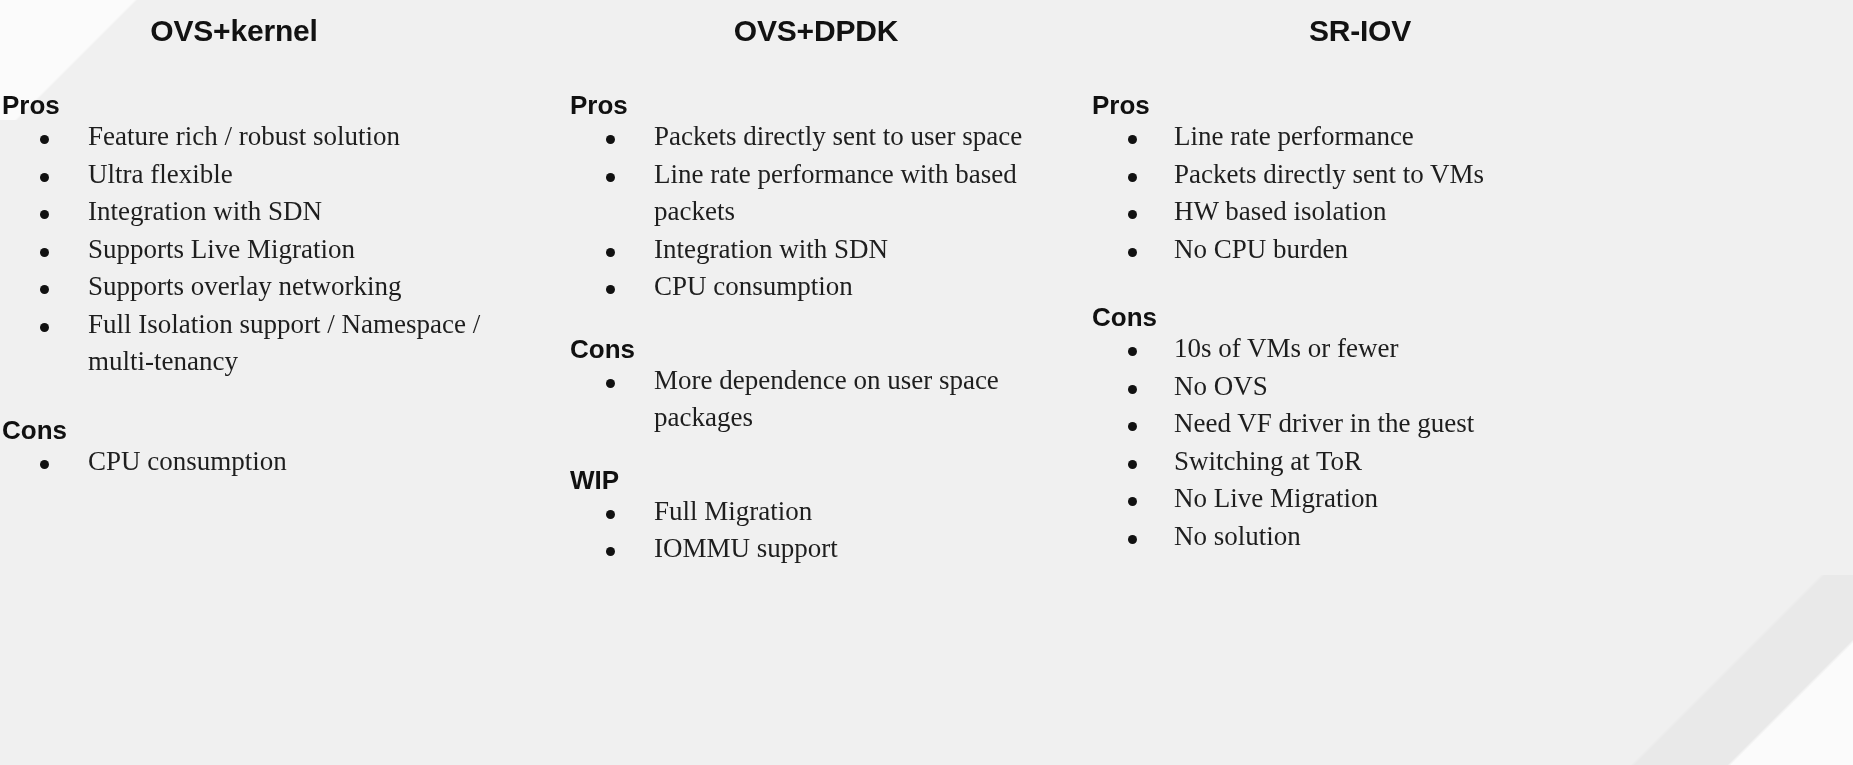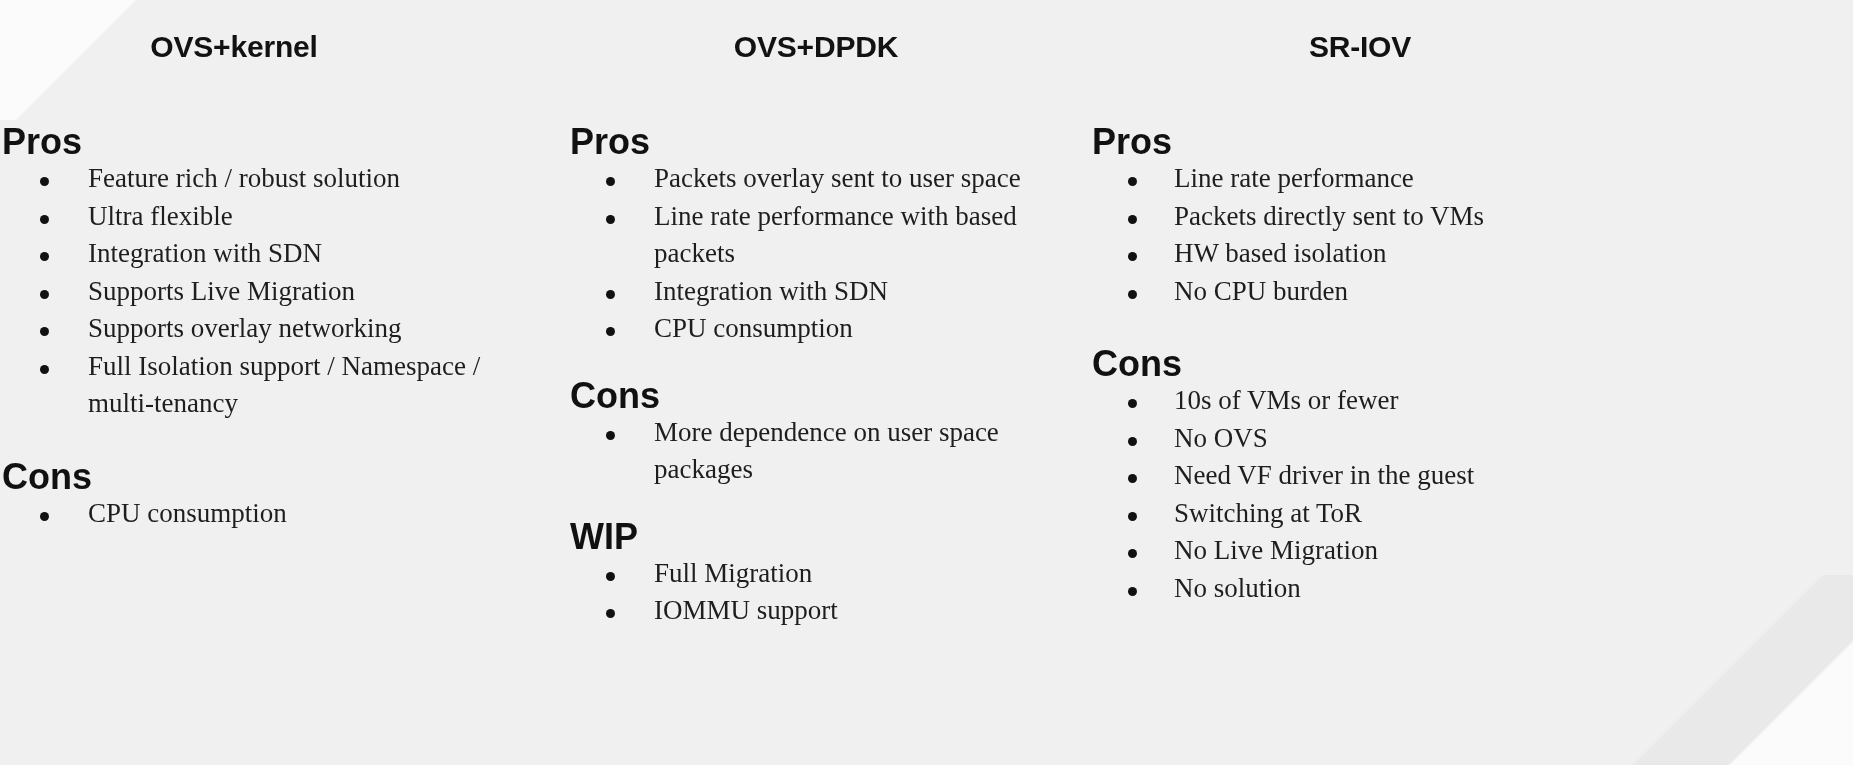--- a/index.html
+++ b/index.html
@@ -47,34 +47,34 @@
   }
   .col-1 { width: 536px; padding-left: 2px; }
   .col-2 { width: 554px; padding-left: 0px; }
   .col-3 { width: 763px; padding-left: 0px; }
 
   .col-title {
     font-size: 30px;
     font-weight: bold;
     letter-spacing: -0.2px;
     text-align: center;
-    margin: 16px;
+    margin: 0;
     padding-top: 14px;
     height: 46px;
     color: #121212;
   }
   .col-1 .col-title { width: 464px; margin-left: 0; }
   .col-2 .col-title { width: 500px; margin-left: 30px; }
   .col-3 .col-title { width: 540px; margin-left: 0px; }
 
   .section {
     margin: 0;
   }
   .section-heading {
-    font-size: 36px;
+    font-size: 26px;
     font-weight: bold;
     line-height: 1.0;
     color: #111111;
     margin: 0;
   }
   .col-1 .section-heading { padding-left: 0px; }
   .col-2 .section-heading { padding-left: 34px; }
   .col-3 .section-heading { padding-left: 2px; }
 
   ul.bullets {
@@ -143,21 +143,21 @@
       </ul>
     </div>
   </div>
 
   <div class="column col-2">
     <div class="col-title">OVS+DPDK</div>
 
     <div class="section pros-top">
       <div class="section-heading">Pros</div>
       <ul class="bullets">
-        <li><span class="bullet-dot"></span><span>Packets overlay sent to user space</span></li>
+        <li><span class="bullet-dot"></span><span>Packets directly sent to user space</span></li>
         <li><span class="bullet-dot"></span><span>Line rate performance with based packets</span></li>
         <li><span class="bullet-dot"></span><span>Integration with SDN</span></li>
         <li><span class="bullet-dot"></span><span>CPU consumption</span></li>
       </ul>
     </div>
 
     <div class="gap-md"></div>
 
     <div class="section">
       <div class="section-heading">Cons</div>

